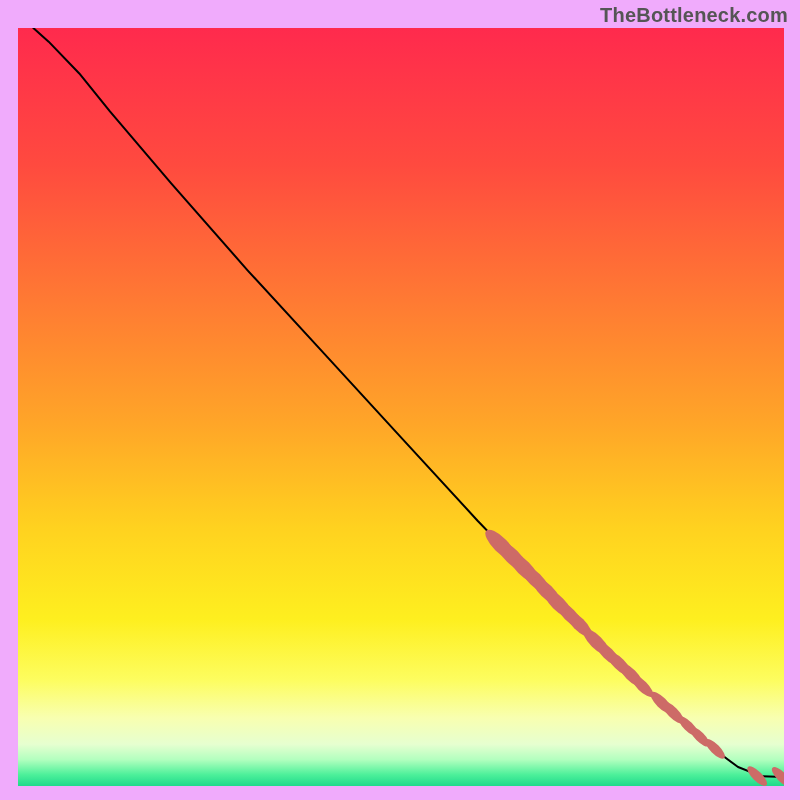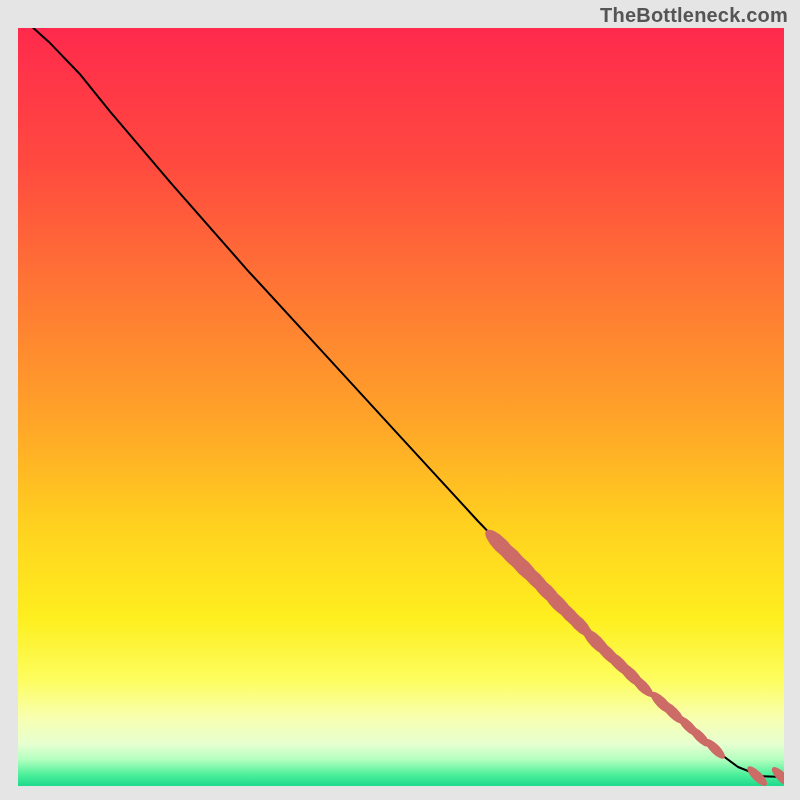--- a/index.html
+++ b/index.html
@@ -7,21 +7,21 @@
     padding: 0;
     width: 800px;
     height: 800px;
     background: #000;
     overflow: hidden;
   }
   .plot-wrap {
     position: relative;
     width: 800px;
     height: 800px;
-    background: #e5e5e5;
+    background: #f0abfc;
   }
   .watermark {
     position: absolute;
     top: 4px;
     right: 12px;
     font-family: Arial, Helvetica, sans-serif;
     font-size: 20px;
     font-weight: 600;
     color: #555555;
     letter-spacing: 0.2px;

